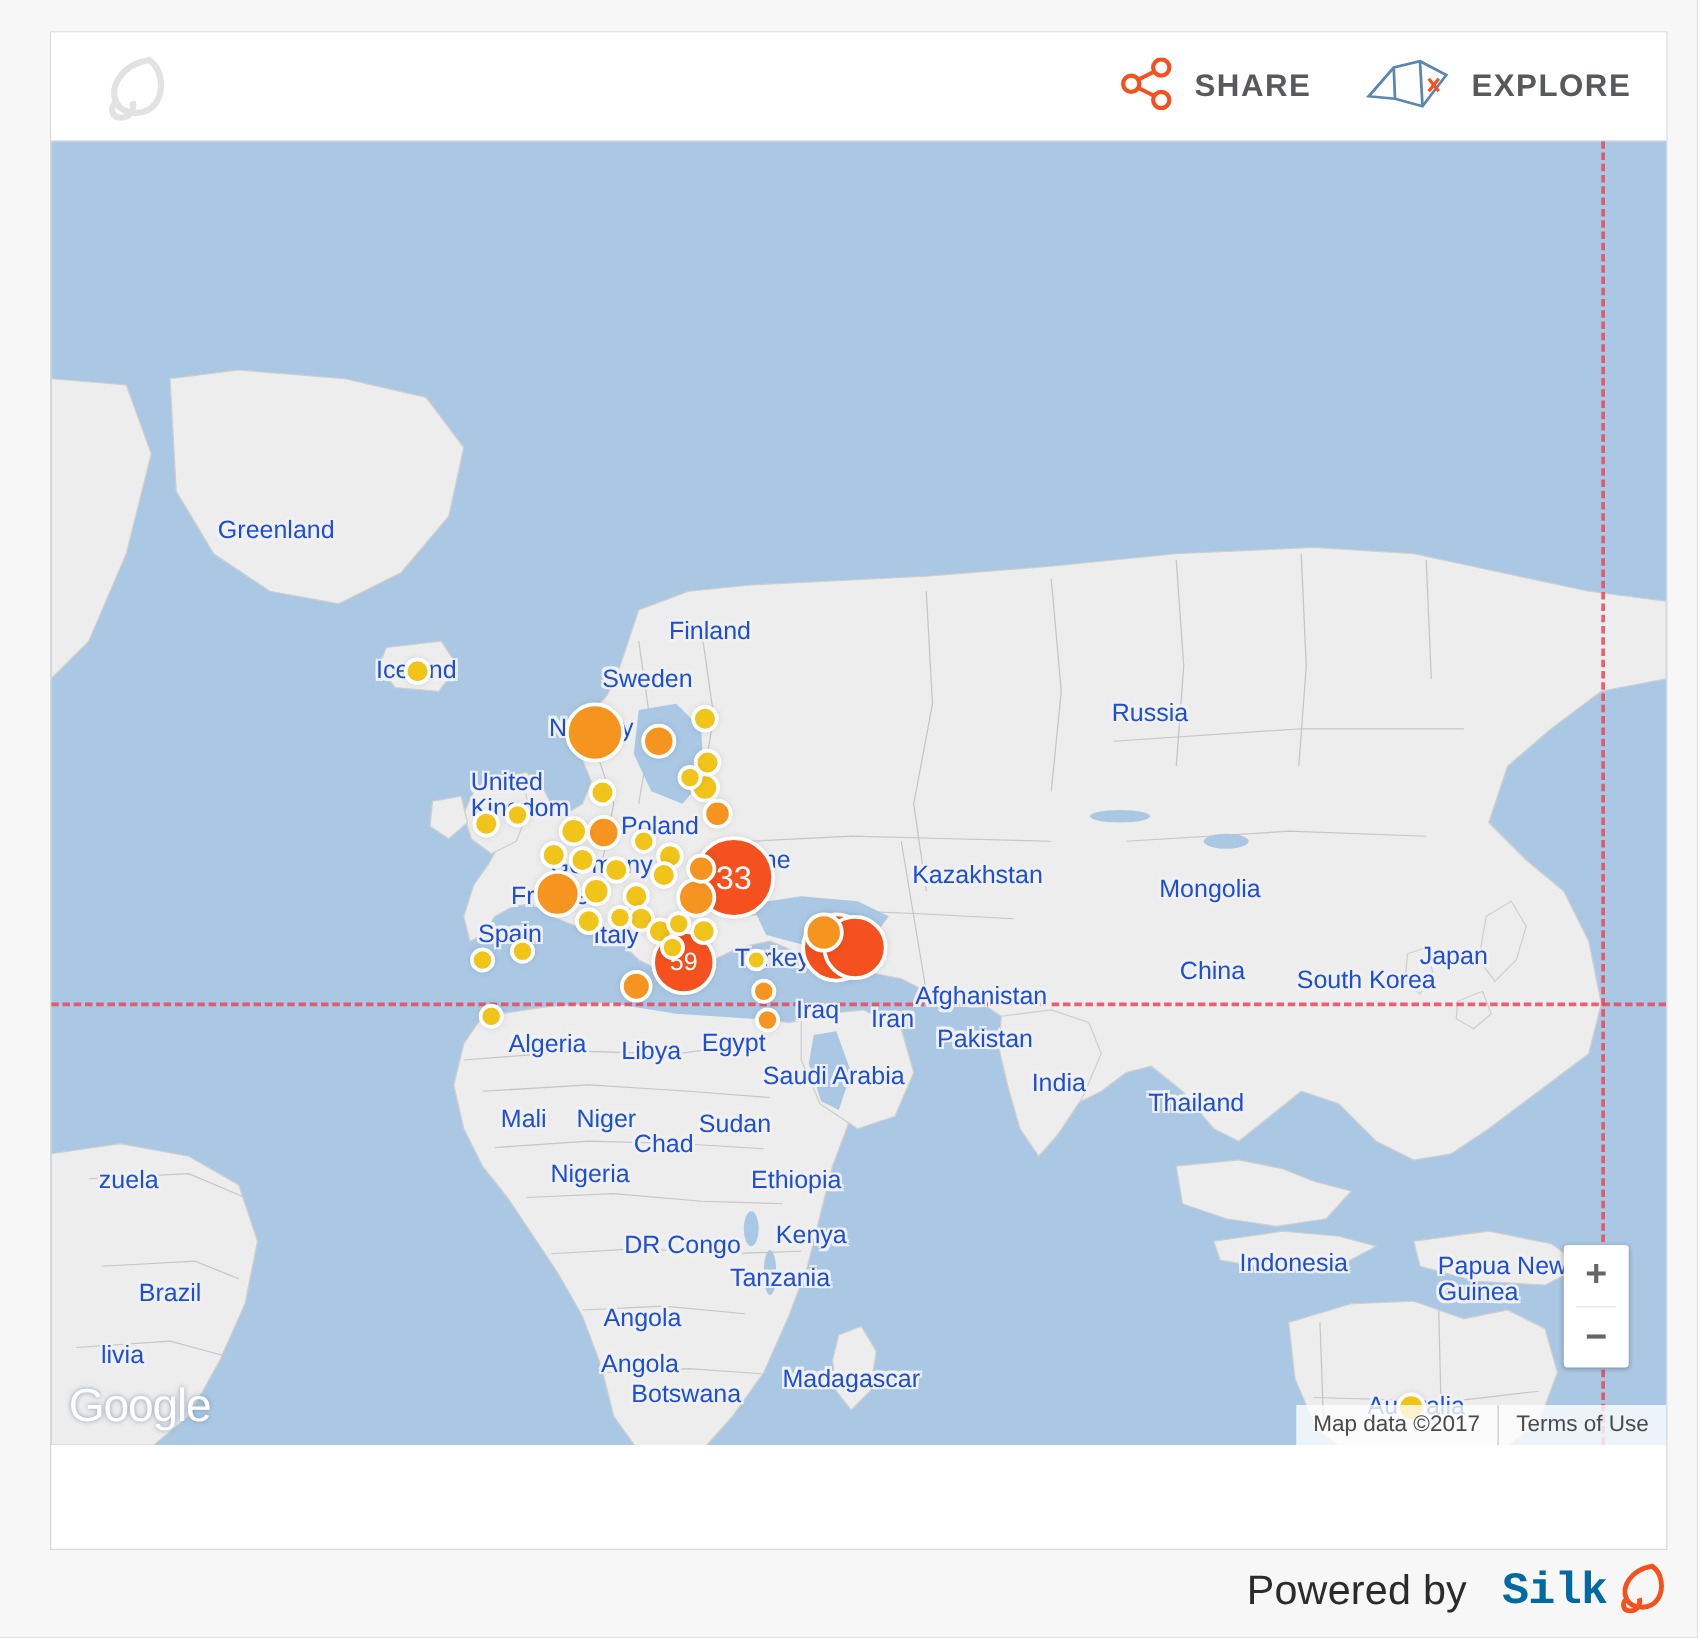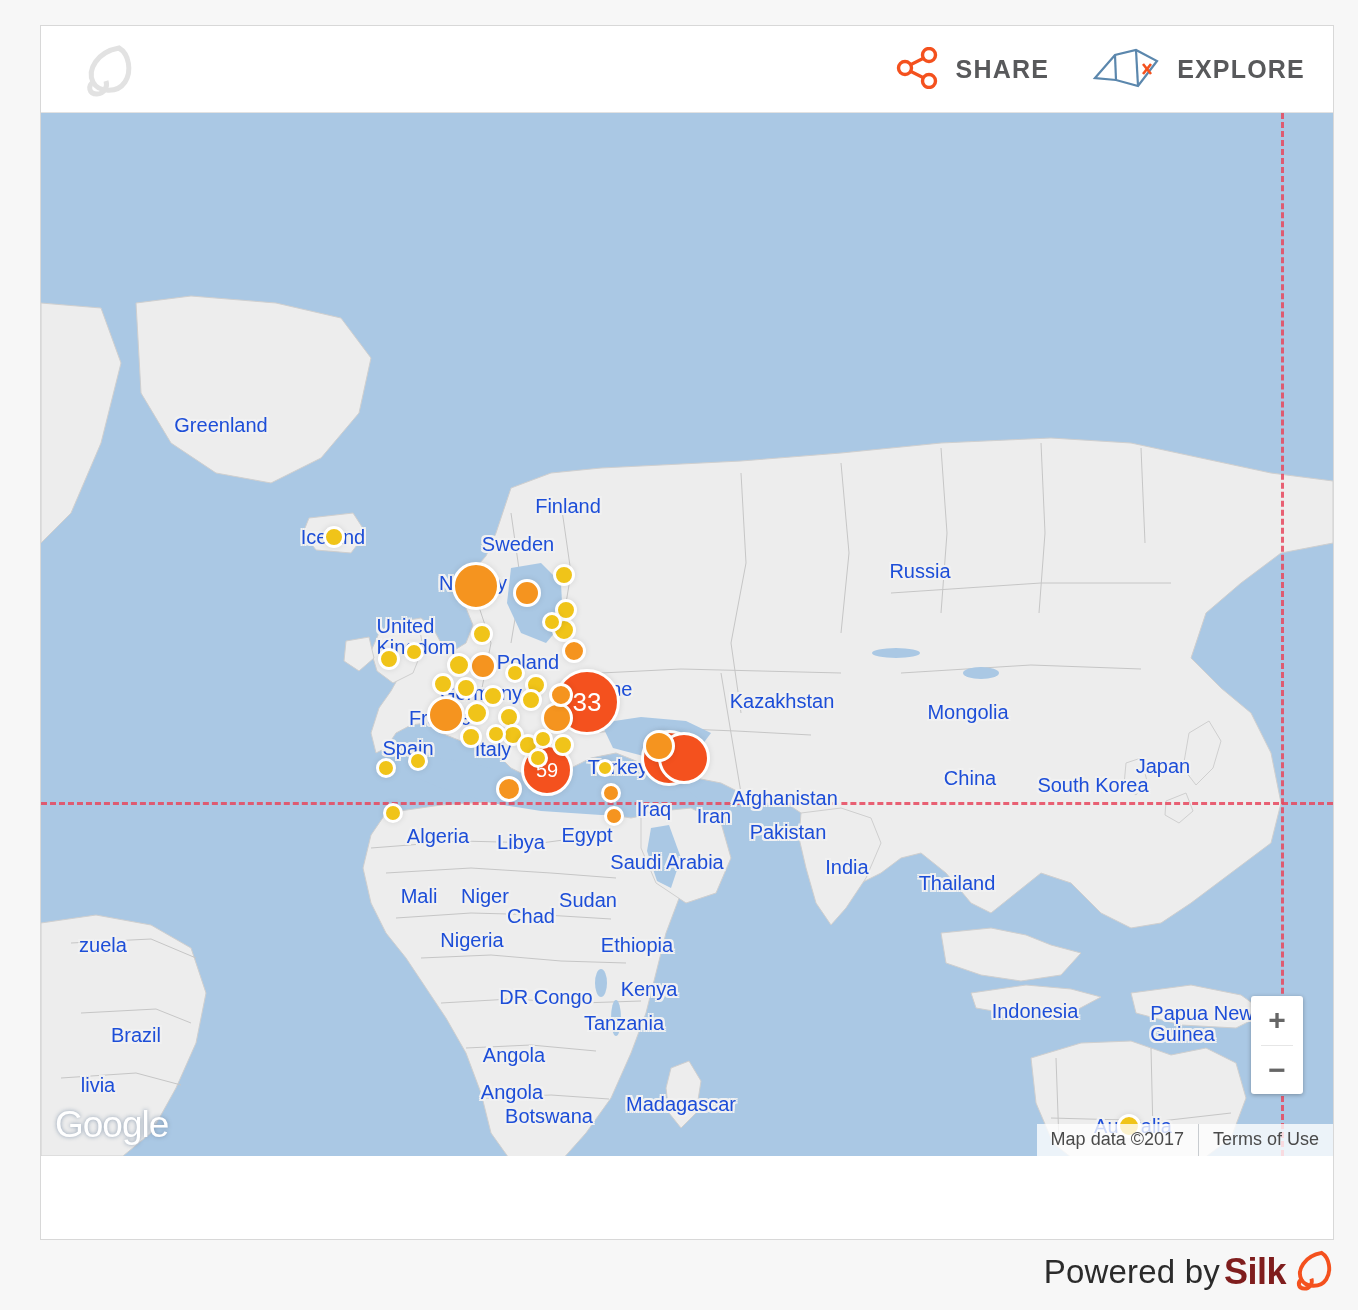--- a/index.html
+++ b/index.html
@@ -116,22 +116,22 @@
   
   .footer{
     position:absolute;left:40px;right:24px;top:1248px;height:48px;
     display:flex;align-items:center;justify-content:flex-end;gap:0;
   }
   .pwr{
     font-family:"Liberation Sans", sans-serif;font-size:33px;color:#2b2b2b;
     letter-spacing:.2px;
   }
   .silkword{
-    font-family:Liberation Sans, sans-serif;font-size:36px;font-weight:bold;
-    color:#7f1d1d;margin-left:4px;letter-spacing:-.5px;
+    font-family:Liberation Mono, monospace;font-size:36px;font-weight:bold;
+    color:#0369a1;margin-left:28px;letter-spacing:-.5px;
   }
 </style>
 </head>
 <body>
 
 <div class="app">
 
   <div class="hdr">
 
     <span class="silk-mark">

